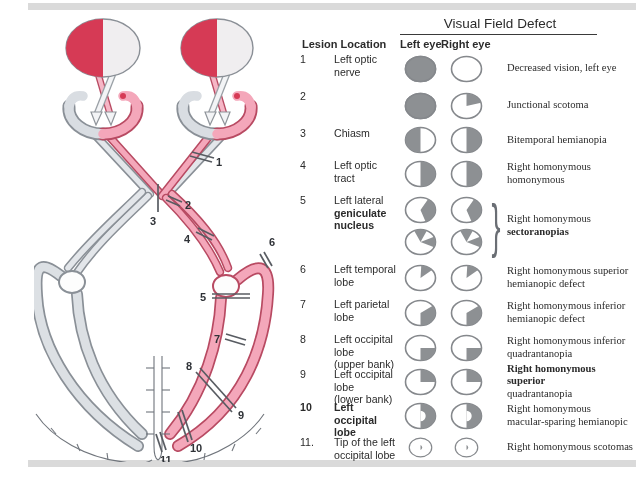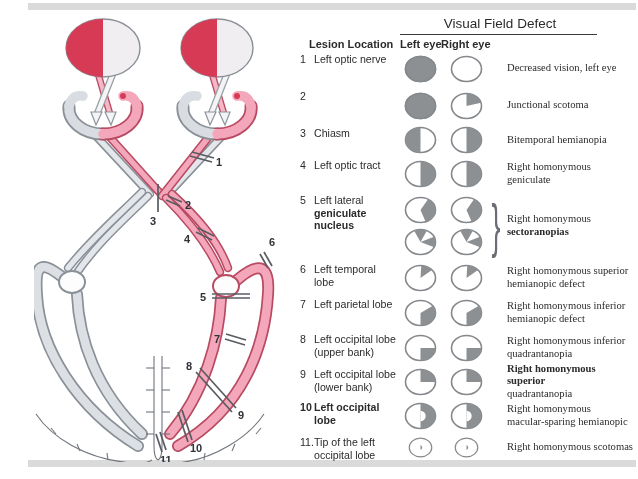--- a/index.html
+++ b/index.html
@@ -34,28 +34,28 @@
   .tick{stroke:#585c62;stroke-width:1.7;fill:none;}
   .thin{stroke:#70757c;stroke-width:1.1;fill:none;}
   .mnum{font:bold 11px "Liberation Sans",sans-serif;fill:#2f3237;}
 
   
   #table{position:absolute;left:300px;top:12px;width:336px;}
   #vf-title{position:absolute;left:100px;top:4px;width:200px;text-align:center;
     font-size:13.5px;font-weight:normal;}
   #vf-rule{position:absolute;left:100px;top:22px;width:197px;border-top:1.6px solid #3a3a3a;}
   .colh{position:absolute;top:26px;font-size:11px;font-weight:bold;}
-  #col-lesion{left:9px;}
+  #col-lesion{left:2px;}
   #col-left{left:100px;}
   #col-right{left:141px;}
   #rows{position:absolute;left:0;top:38px;width:336px;}
   .row{display:flex;align-items:stretch;}
   .lbl{width:97px;flex:none;font-size:10.6px;line-height:1.18;display:flex;padding-top:3px;}
   .lbl .num{width:14px;flex:none;}
-  .lbl .ltext{flex:1;}
+  .lbl .ltext{flex:1;margin-left:20px;}
   .eye{width:46px;flex:none;display:flex;flex-direction:column;align-items:center;
     justify-content:center;gap:4px;}
   .brace{width:14px;flex:none;display:flex;align-items:center;justify-content:center;
     overflow:visible;}
   .brace span{font-size:60px;font-weight:100;color:#6a6e74;transform:scaleX(.45);
     display:inline-block;line-height:0;}
   .desc{flex:1;font-size:10.6px;line-height:1.18;display:flex;flex-direction:column;
     justify-content:center;padding-left:18px;font-family:Liberation Serif, serif;}
   .row.has-brace .desc{padding-left:4px;}
   .b{font-weight:bold;}
@@ -301,21 +301,21 @@
           </svg>
         </div>
         <div class="eye">
           <svg width="33" height="28" viewBox="0 0 33 28">
             <ellipse cx="16.5" cy="14" rx="15" ry="12.5" fill="#ffffff" stroke="#85888c" stroke-width="1.6"></ellipse>
             <path d="M16.5,14 L16.50,1.50 A15,12.5 0 0 1 16.50,26.50 Z" fill="#8d9093"></path>
           </svg>
         </div>
         <div class="desc">
           <div>Right homonymous</div>
-          <div>geniculate</div>
+          <div>homonymous</div>
         </div>
       </div>
       <div class="row has-brace" style="height: 69px;">
         <div class="lbl">
           <span class="num">5</span>
           <div class="ltext">
             <div>Left lateral</div>
             <div class="b">geniculate nucleus</div>
           </div>
         </div>

